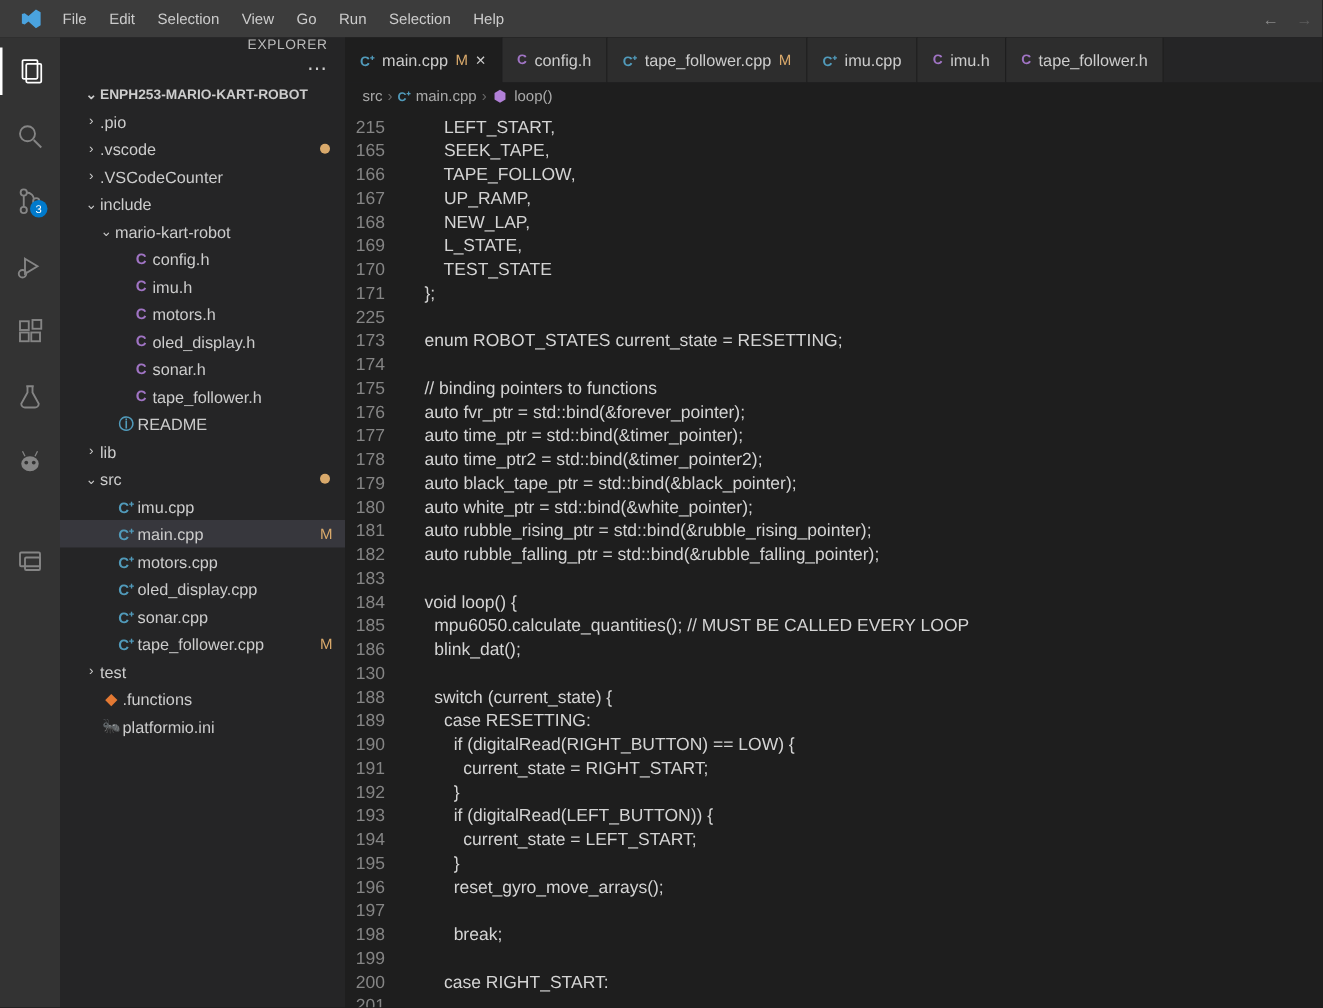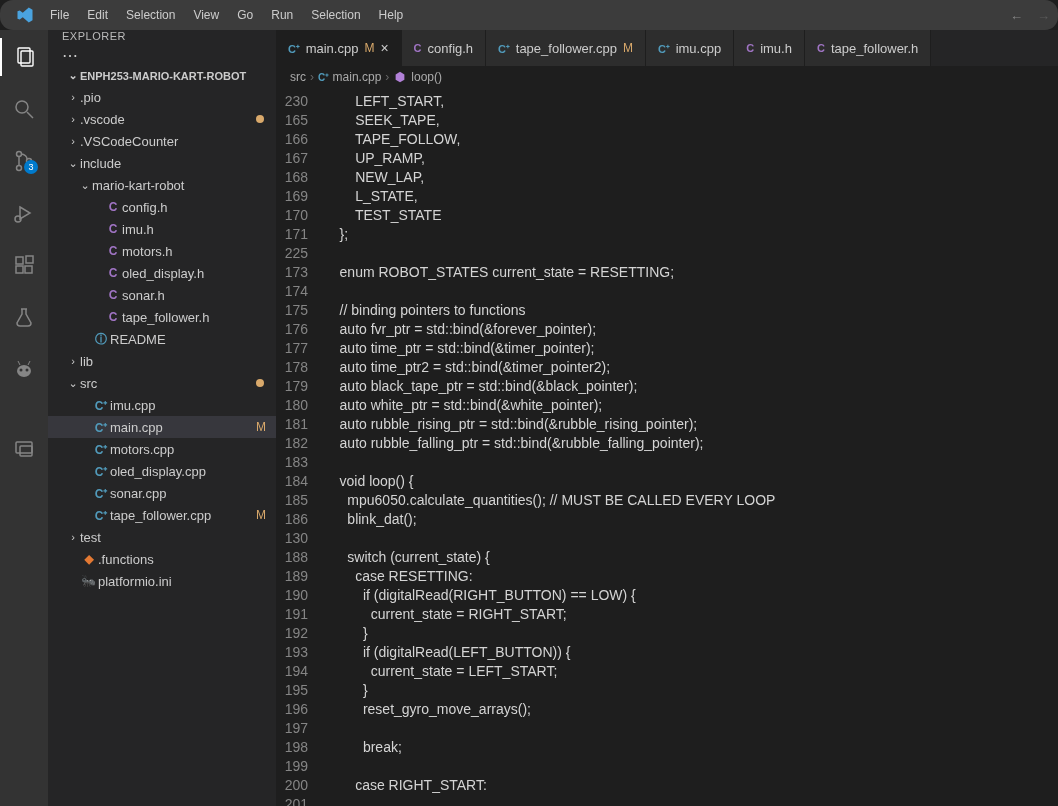--- a/index.html
+++ b/index.html
@@ -1,31 +1,31 @@
 <!DOCTYPE html>
 <html><head>
 <meta charset="utf-8">
 <style>
 * { margin:0; padding:0; box-sizing:border-box; font-family:"Segoe UI",Arial,sans-serif; }
 body { background:#1e1e1e; color:#cccccc; width:1058px; height:806px; overflow:hidden; font-size:13px; }
-.topbar { height:30px; background:#3c3c3c; display:flex; align-items:center; padding-left:8px;border-radius:13px; }
+.topbar { height:30px; background:#3c3c3c; display:flex; align-items:center; padding-left:8px; }
 .logo { width:18px; height:18px; margin:0 8px; }
 .menu { display:flex; gap:2px; }
 .menu span { padding:4px 8px; cursor:pointer; color:#cccccc; font-size:12px; }
 .topcenter { flex:1; display:flex; align-items:center; justify-content:flex-end; gap:10px; padding-right:8px; }
 .navarrows { display:flex; gap:14px; color:#888; }
 .searchbar { background:#252526; border:1px solid #3c3c3c; height:24px; flex:0 0 340px; display:flex; align-items:center; padding:0 6px; color:#aaa; border-radius:5px; }
 .searchbar svg { margin-right:6px; }
 .layout { display:flex; height:776px; }
 .activitybar { width:48px; background:#333333; display:flex; flex-direction:column; align-items:center; padding-top:8px; gap:14px; }
 .actitem { width:48px; height:38px; display:flex; align-items:center; justify-content:center; color:#858585; position:relative; cursor:pointer; }
 .actitem.active { color:#fff; border-left:2px solid #fff; }
 .badge { position:absolute; bottom:6px; right:10px; background:#007acc; color:#fff; border-radius:8px; font-size:9px; min-width:14px; height:14px; display:flex; align-items:center; justify-content:center; }
 .sidebar { width:228px; background:#252526; display:flex; flex-direction:column; font-size:13px; }
-.sidehdr { height:35px; display:flex; align-items:flex-start; justify-content:space-between; padding:0 14px; font-size:11px; color:#bbb; letter-spacing:.5px;flex-direction:column; }
+.sidehdr { height:35px; display:flex; align-items:flex-end; justify-content:space-between; padding:0 14px; font-size:11px; color:#bbb; letter-spacing:.5px;flex-direction:column; }
 .dots { font-size:16px; color:#ccc; cursor:pointer; }
 .project { padding:4px 6px 4px 18px; font-size:11px; font-weight:bold; color:#ccc; display:flex; align-items:center; }
 .tree { flex:1; overflow:auto; }
 .row { display:flex; align-items:center; height:22px; padding-left:0; cursor:pointer; color:#ccc; }
 .row.selected { background:#37373d; }
 .ind { display:inline-block; }
 .chev { width:14px; font-size:11px; color:#ccc; display:inline-flex; justify-content:center; }
 .ficon { width:18px; display:inline-flex; justify-content:center; font-weight:bold; font-size:12px; }
 .ficon.cpp { color:#519aba; }
 .ficon.h { color:#a074c4; }
@@ -320,21 +320,21 @@
       <span style="color:#519aba;font-weight:bold;font-size:10px">C⁺</span>
       <span>main.cpp</span>
         <span class="sep">›</span>
       <svg width="14" height="14" viewBox="0 0 16 16">
           <path fill="#b180d7" d="M8 2l5 3v6l-5 3-5-3V5z"></path>
         </svg>
       <span>loop()</span>
     </div>
     <div class="code">
       <div class="gutter" id="gutter">
-          <div>230</div>
+          <div>215</div>
           <div>165</div>
           <div>166</div>
           <div>167</div>
           <div>168</div>
           <div>169</div>
           <div>170</div>
           <div>171</div>
           <div>225</div>
           <div>173</div>
           <div>174</div>

